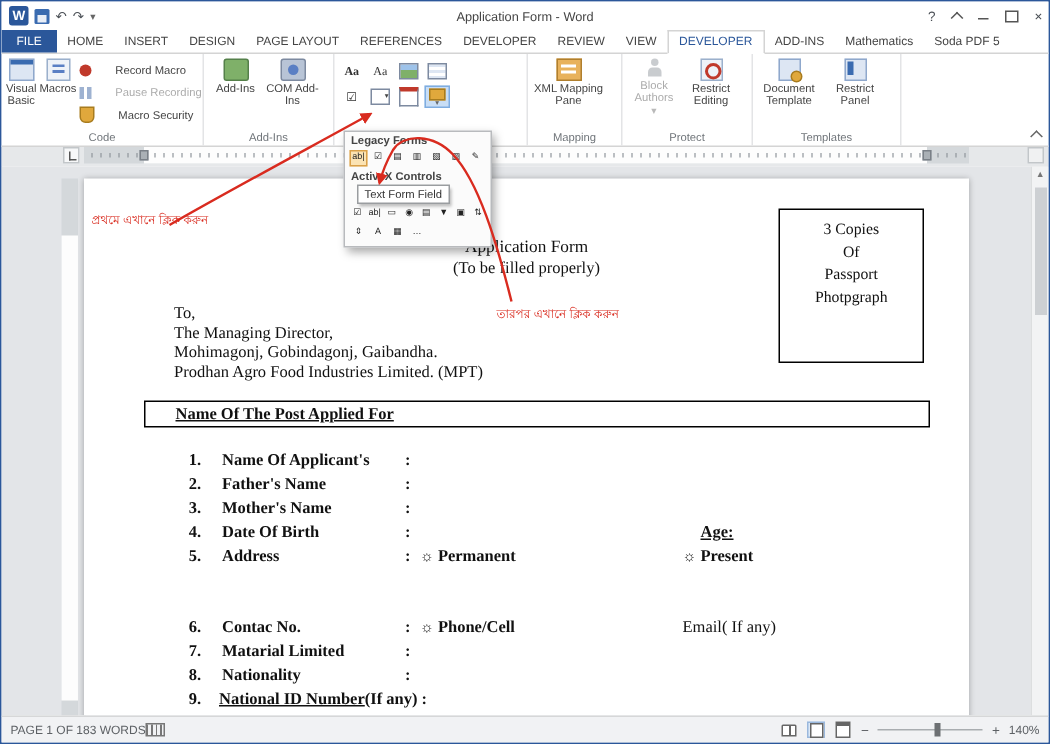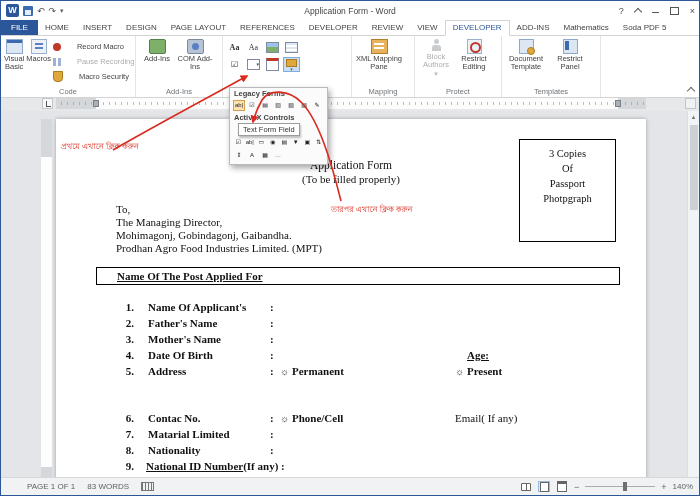--- a/index.html
+++ b/index.html
@@ -114,21 +114,21 @@
   .dd-row{display:flex;gap:1px;padding:1px 3px;}
   .dd-ic{width:10px;height:9px;font-size:6px;line-height:9px;text-align:center;color:#222;border:1px solid transparent;box-sizing:content-box;overflow:hidden;}
   .dd-ic.sel{background:#fbe3b3;border-color:#d9a049;}
   .dd-tipband{position:relative;height:13px;}
   .dd-tip{position:absolute;left:8px;top:0;background:#fff;border:1px solid #9a9da0;box-shadow:1px 2px 2px rgba(0,0,0,.25);font-size:7.5px;padding:1px 4px;white-space:nowrap;color:#333;}
   
   .annot-svg{position:absolute;left:0;top:0;width:700px;height:496px;z-index:90;pointer-events:none;}
   .red-note{position:absolute;z-index:91;color:#d92b1f;font-size:8px;white-space:nowrap;pointer-events:none;}
   
   .statusbar{position:absolute;left:0;bottom:0;right:0;height:18px;background:#f1f2f4;border-top:1px solid #d6d7d8;display:flex;align-items:center;font-size:8px;color:#5d6165;padding:0 6px;box-sizing:border-box;}
-  .sb-left{display:flex;align-items:center;gap:12px;margin-left:20px;}
+  .sb-left{display:flex;align-items:center;}
   .kbd-ic{width:11px;height:7px;border:1px solid #777;background:repeating-linear-gradient(90deg,#777 0 1px,transparent 1px 3px);}
   .sb-right{margin-left:auto;display:flex;align-items:center;gap:6px;}
   .view-ic{width:12px;height:11px;border:1px solid transparent;box-sizing:border-box;display:flex;align-items:center;justify-content:center;}
   .view-ic.active{background:#dce9f7;border-color:#9ab8dd;}
   .vi-read{width:9px;height:6px;border:1px solid #666;border-radius:1px 1px 0 0;background:linear-gradient(90deg,#fff 0 4px,#666 4px 5px,#fff 5px 9px);}
   .vi-print{width:7px;height:8px;border:1px solid #666;background:#fff;}
   .vi-web{width:9px;height:7px;border:1px solid #666;background:#fff;border-top:3px solid #666;}
   .zoom-track{position:relative;width:70px;height:1px;background:#a9adb0;}
   .zoom-thumb{position:absolute;left:38px;top:-4px;width:4px;height:9px;background:#6d7073;}
   .zbtn{font-size:9px;color:#5d6165;line-height:10px;}

